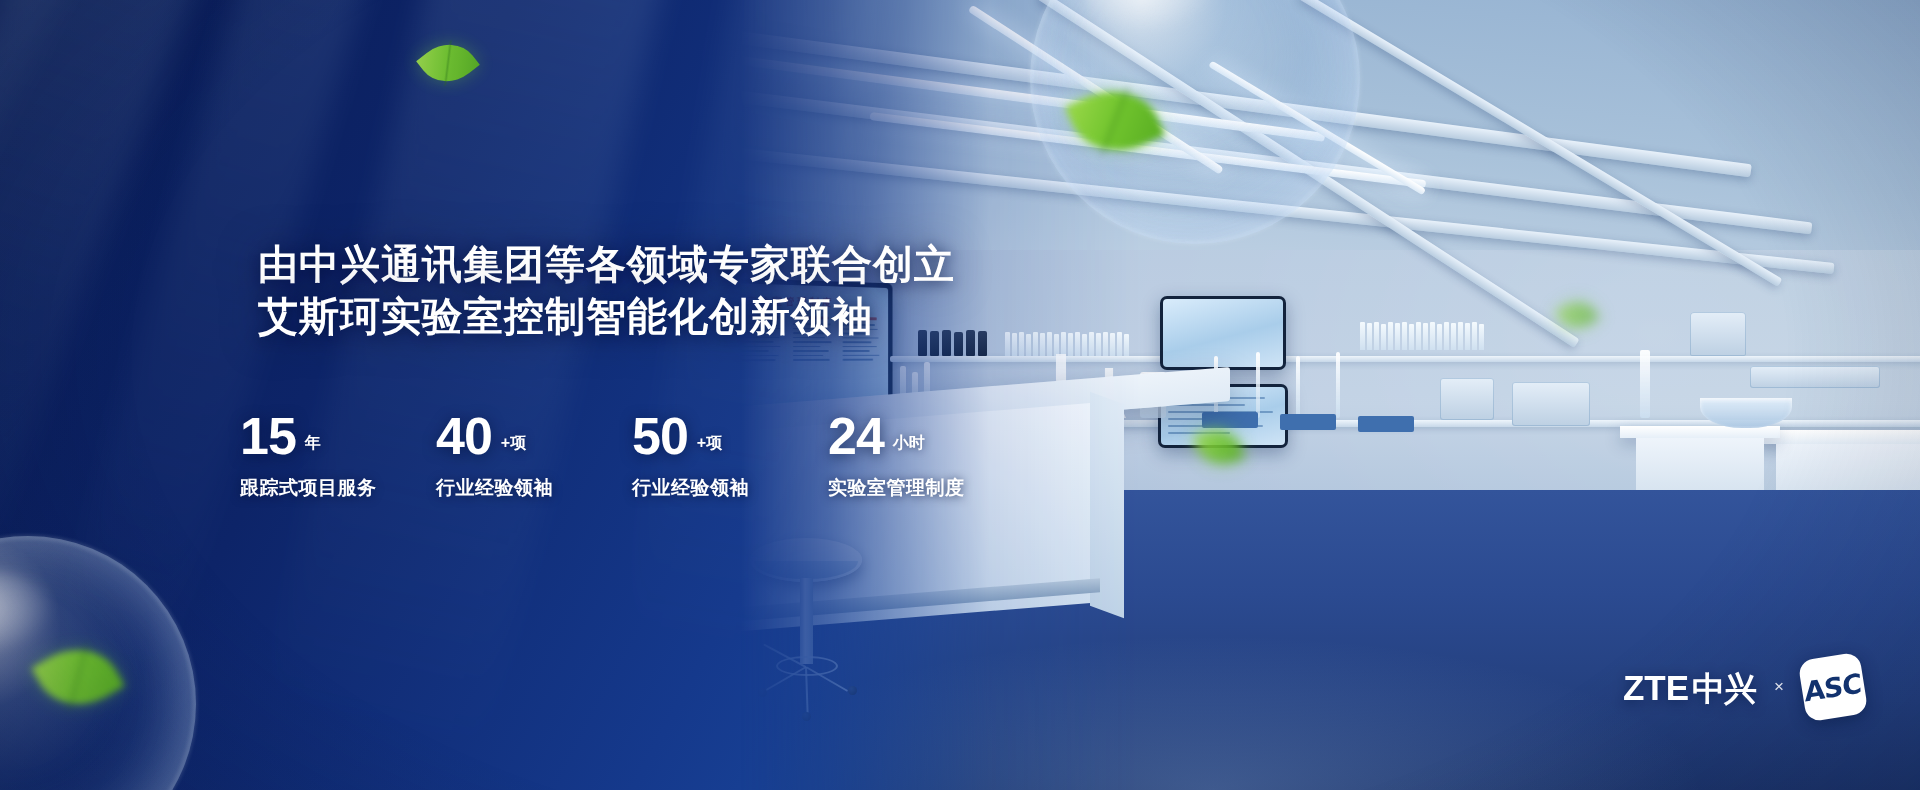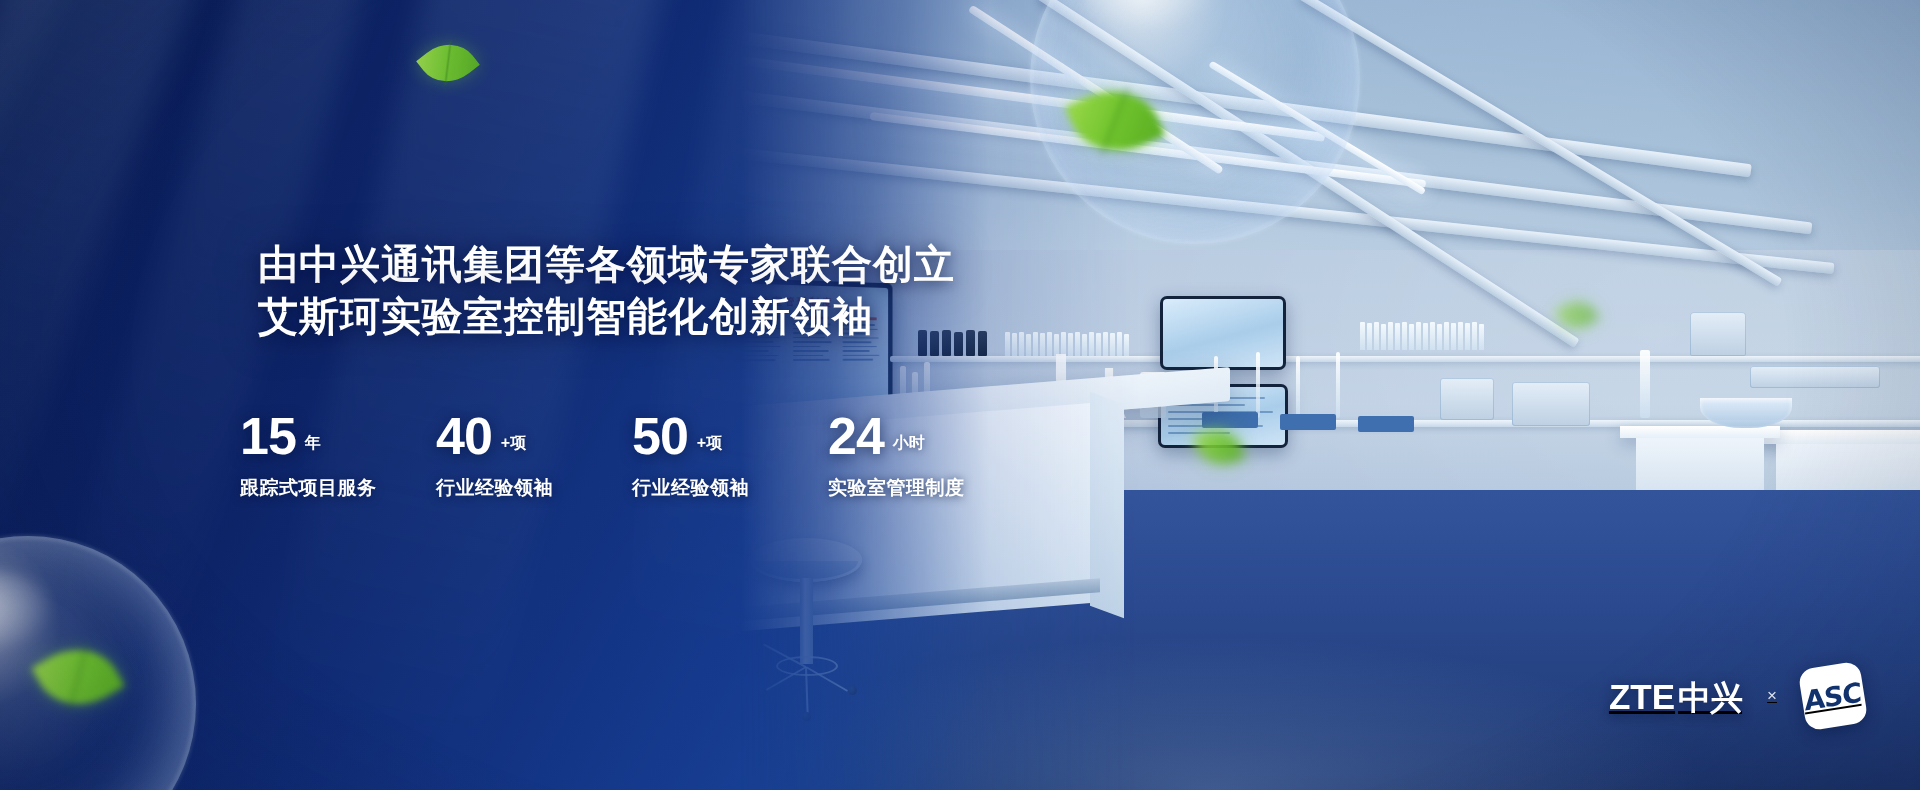--- a/index.html
+++ b/index.html
@@ -132,21 +132,21 @@
   .stat { width:180px; }
   .stat .line1 { display:flex; align-items:flex-end; justify-content:flex-start; }
   .stat .num { color:#ffffff; font-size:52px; font-weight:bold; line-height:.95; letter-spacing:-1px;
     text-shadow:0 2px 14px rgba(5,20,60,.65); }
   .stat .unit { color:#ffffff; font-size:16px; font-weight:bold; margin-left:9px; margin-bottom:7px;
     text-shadow:0 1px 8px rgba(5,20,60,.65); white-space:nowrap; }
   .stat .label { color:#ffffff; font-size:19px; font-weight:bold; margin-top:14px; letter-spacing:.5px;
     text-shadow:0 1px 10px rgba(5,20,60,.7); white-space:nowrap; }
 
   
-  .logos { position:absolute; right:56px; bottom:63px; z-index:30; display:flex; align-items:center; gap:25px;text-decoration:underline; }
+  .logos { position:absolute; right:56px; bottom:72px; z-index:30; display:flex; align-items:center; gap:18px; }
   .zte { color:#fff; font-size:35px; font-weight:bold; letter-spacing:0px; line-height:1;
     text-shadow:0 2px 12px rgba(5,20,60,.6); display:flex; align-items:baseline; }
   .zte .cn { font-size:33px; margin-left:3px; letter-spacing:-1px; }
   .xmark { color:rgba(255,255,255,.85); font-size:17px; font-weight:normal; }
   .asc { width:62px; height:62px; border-radius:15px; background:#ffffff; transform:rotate(-9deg);
     display:flex; align-items:center; justify-content:center; box-shadow:0 4px 16px rgba(5,20,60,.45); }
   .asc span { color:#12326e; font-size:27px; font-weight:bold; letter-spacing:-1px;
     font-family:"DejaVu Sans",sans-serif; transform:skewX(-6deg); }
 
   

